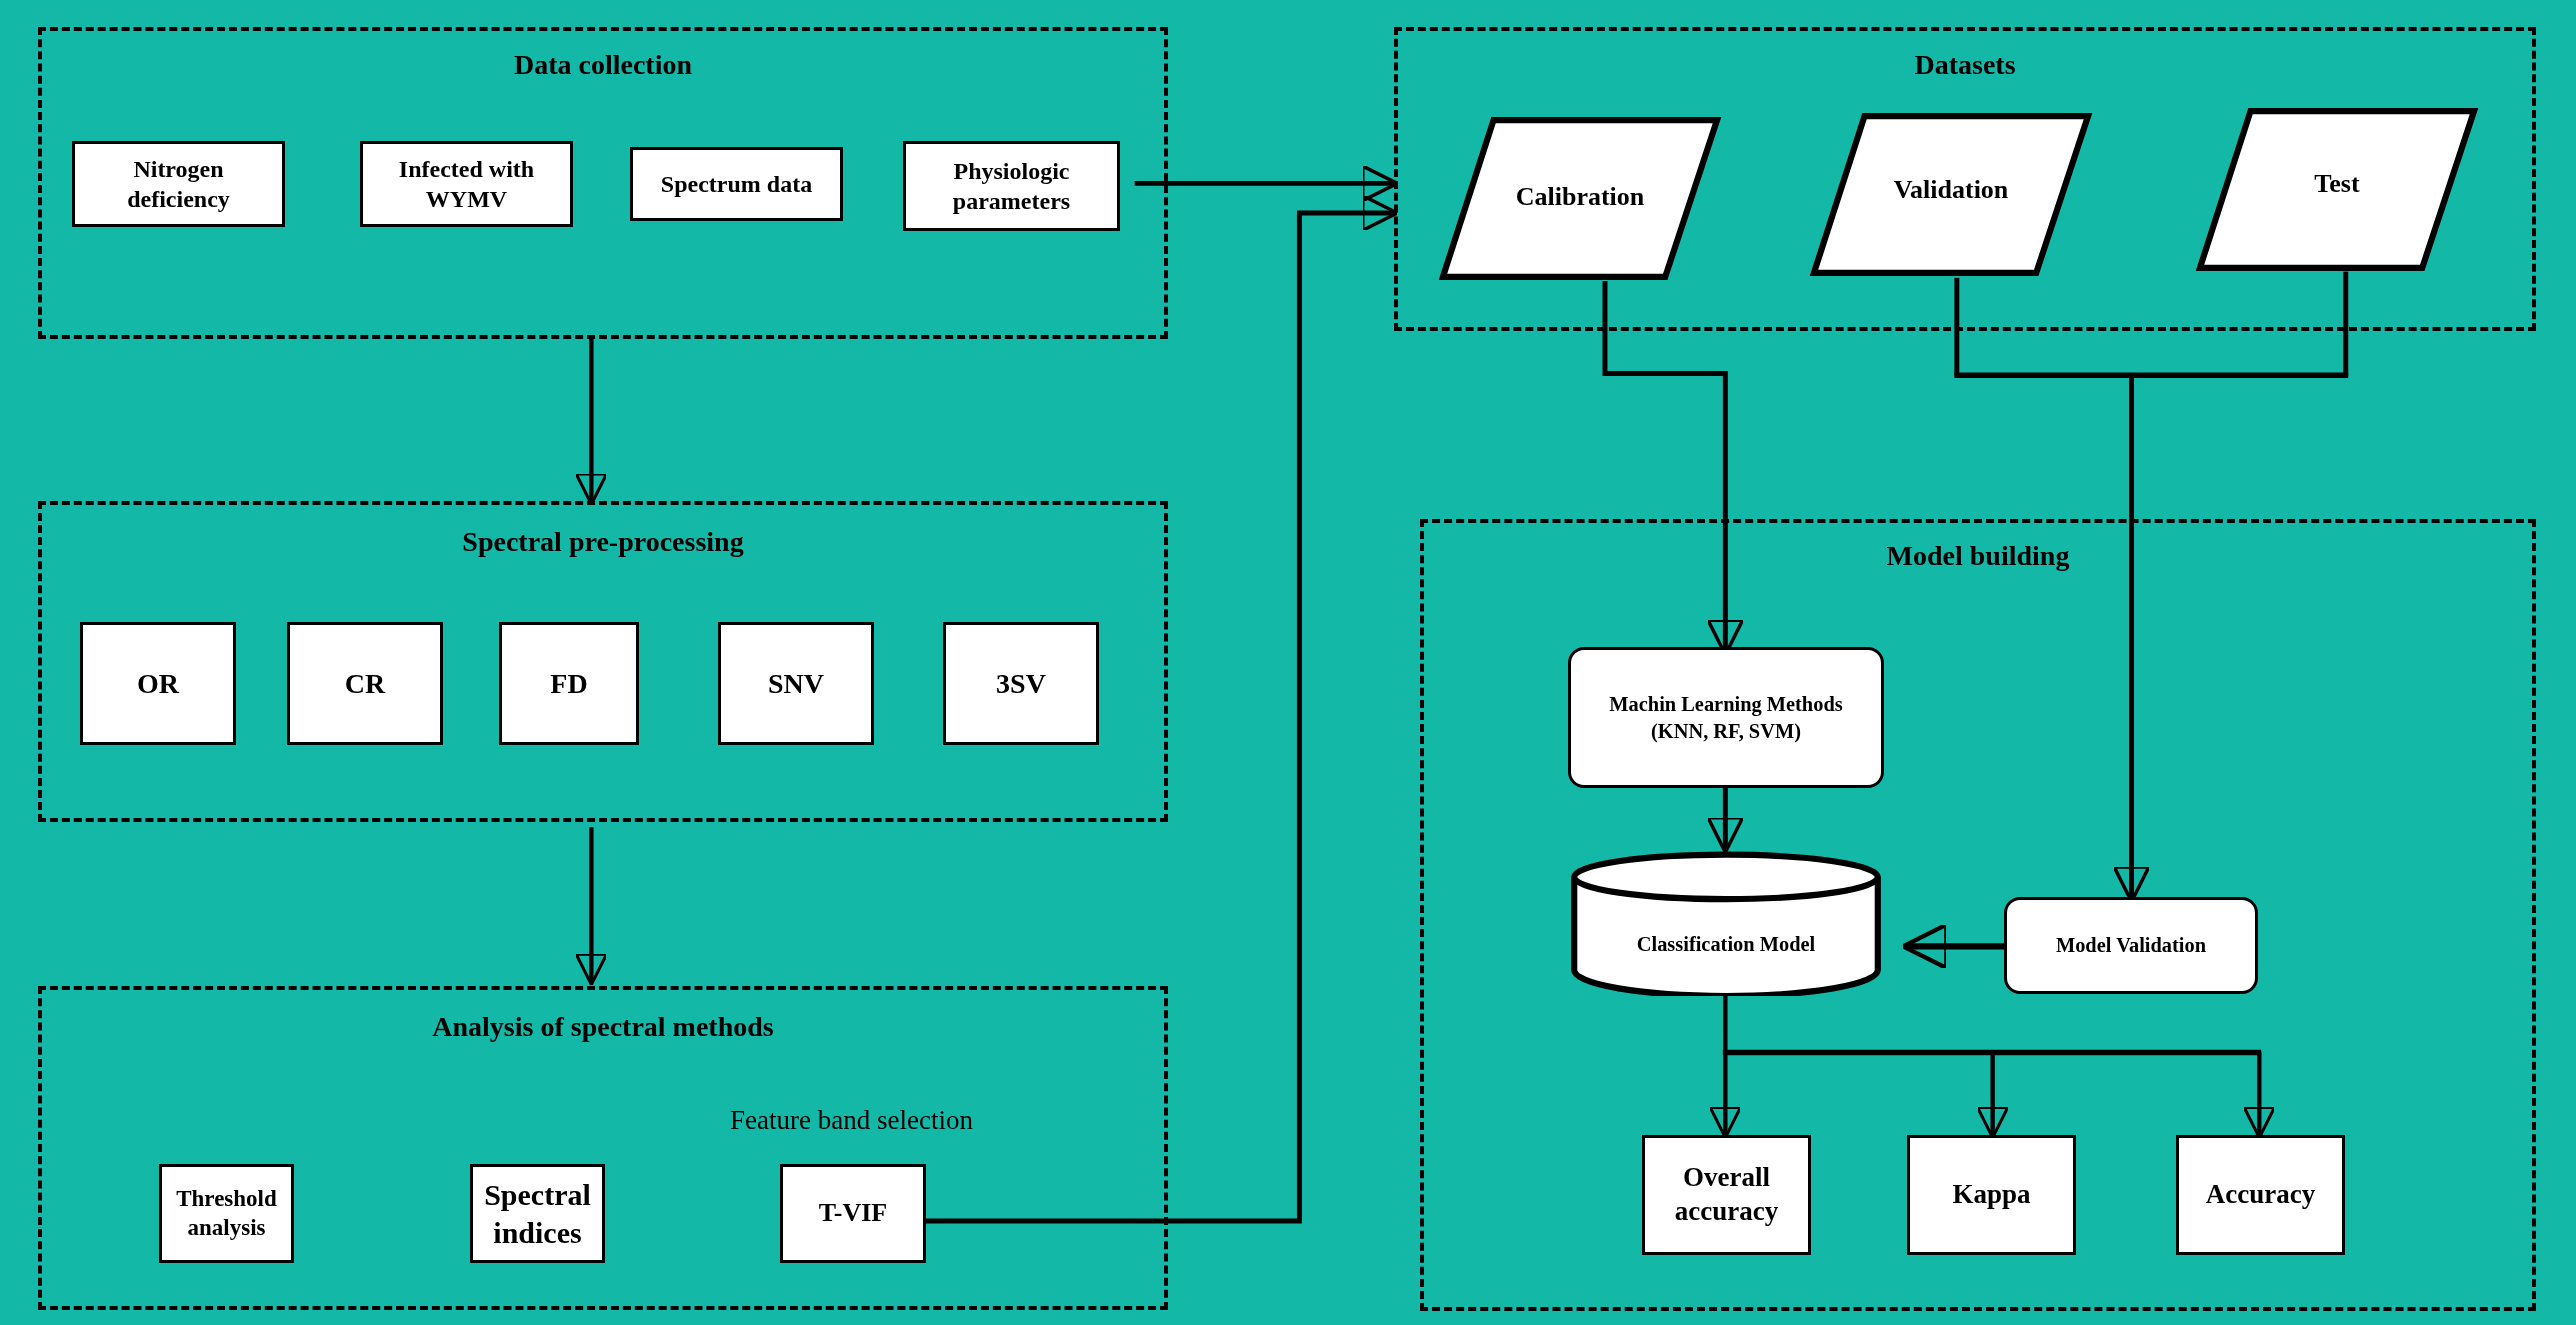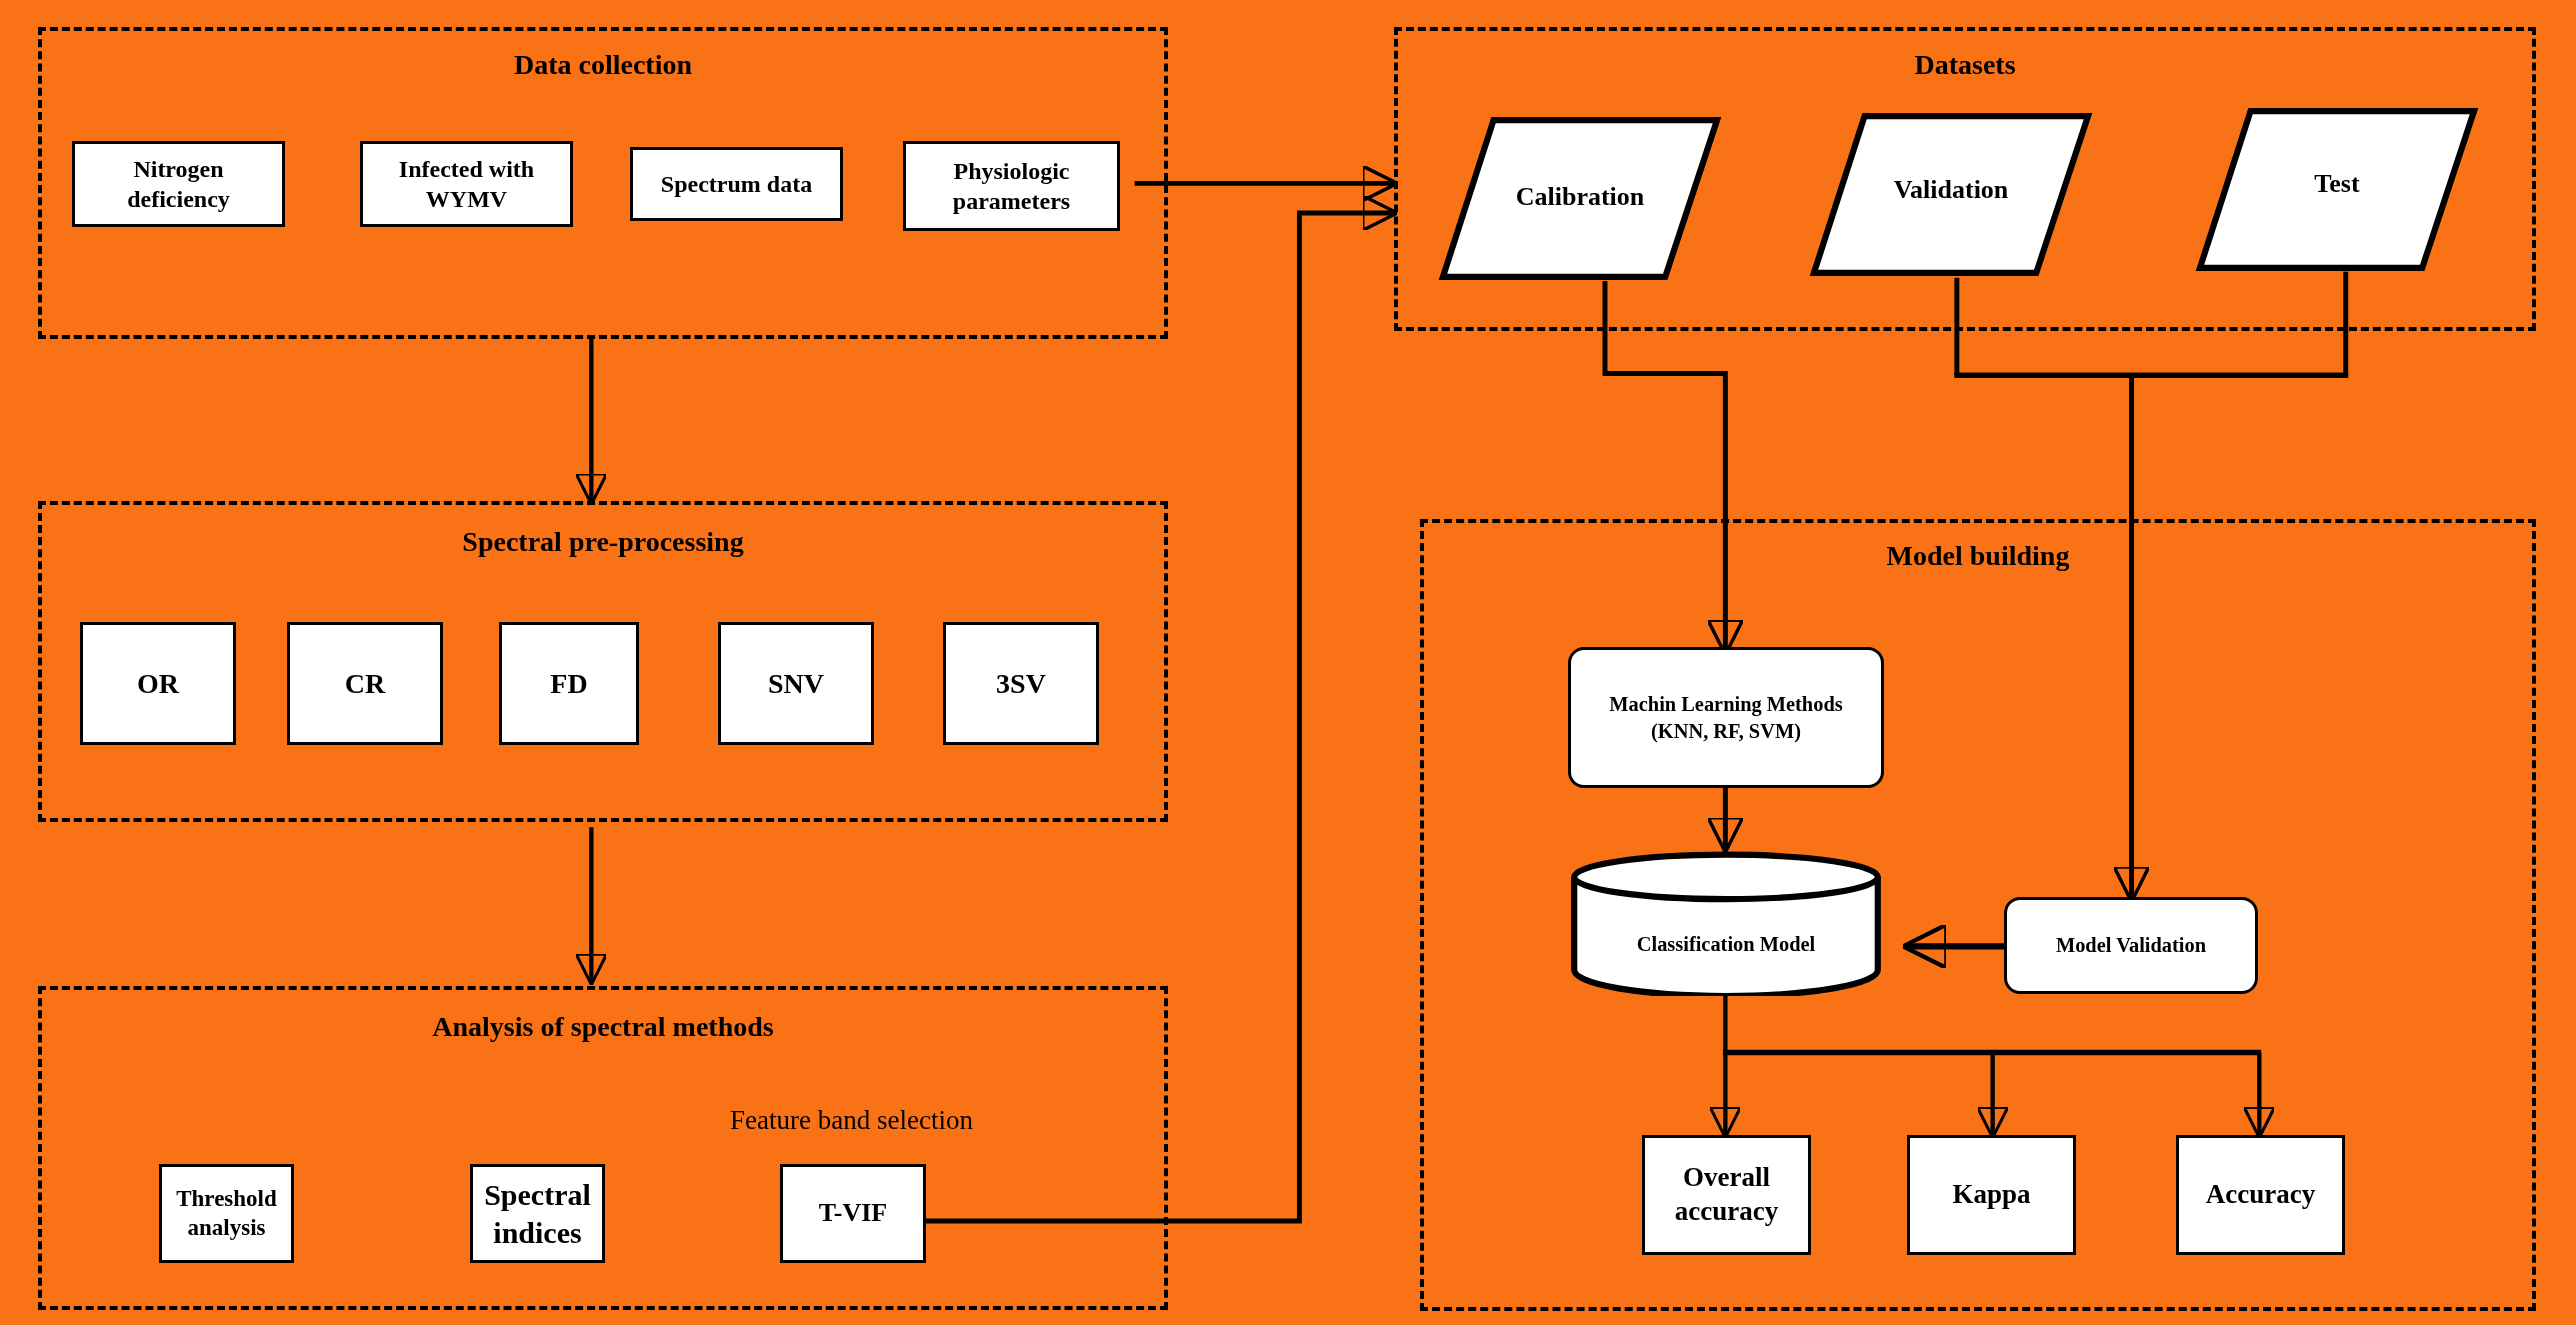--- a/index.html
+++ b/index.html
@@ -5,21 +5,21 @@
 <style>
   html, body {
     margin: 0;
     padding: 0;
     background: #ffffff;
   }
   #stage {
     position: relative;
     width: 2576px;
     height: 1326px;
-    background: #f97316;
+    background: #14b8a6;
     font-family: "Liberation Serif", "DejaVu Serif", serif;
     overflow: hidden;
   }
   
   .panel {
     position: absolute;
     border: 4.3px dashed #000000;
     box-sizing: border-box;
     background: transparent;
   }

